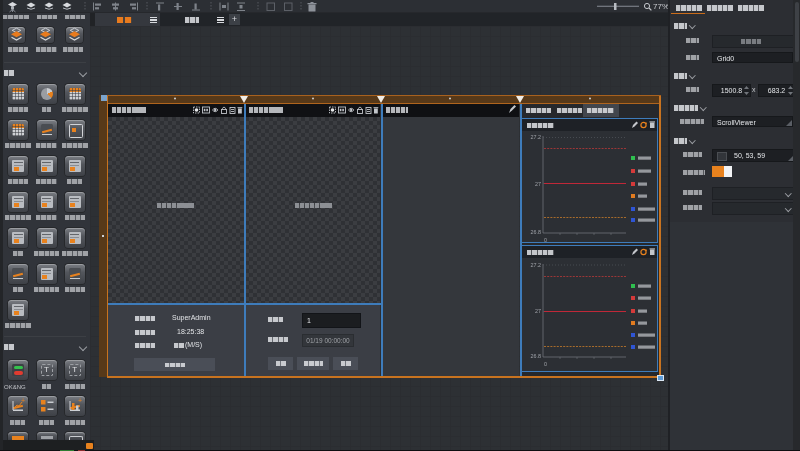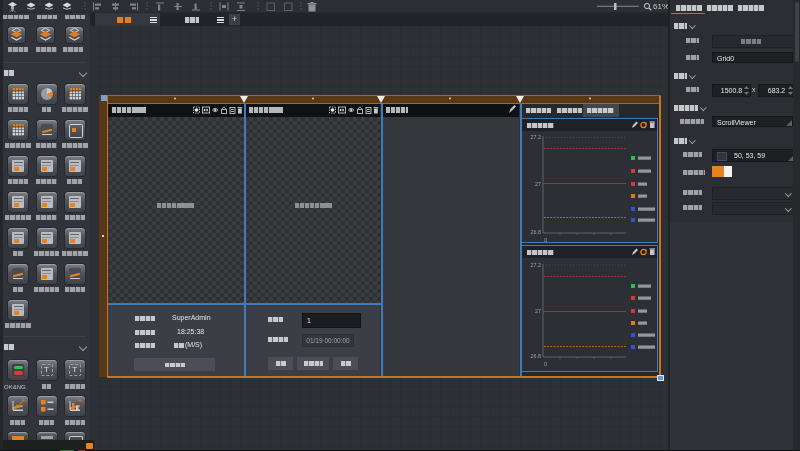--- a/index.html
+++ b/index.html
@@ -107,21 +107,21 @@
       <rect x="308.5" y="4.5" width="7" height="7" rx="0.5"></rect>
         <rect x="307.5" y="3" width="9" height="1.3"></rect>
         <rect x="310.5" y="2" width="3" height="1.2"></rect>
     </g>
 
     <rect x="597" y="5.7" width="42" height="1.2" fill="#787d84"></rect>
     <rect x="614" y="3" width="2.5" height="7" fill="#b8bcc2"></rect>
     <circle cx="647" cy="6" r="2.6" stroke="#c3c6cb" fill="none"></circle>
       <line x1="649" y1="8" x2="651.4" y2="10.4" stroke="#c3c6cb" stroke-width="1.2"></line>
   </svg>
-  <div class="abs" style="left:653px;top:2px;font-size:8px;color:#c9cbd0;">61%</div>
+  <div class="abs" style="left:653px;top:2px;font-size:8px;color:#c9cbd0;">77%</div>
 </div>
 <div id="toolbox" class="abs">
 
 <div class="zh" style="left:3px;top:1.5px;width:25.7px"></div>
 <div class="zh" style="left:36.5px;top:1.5px;width:20.4px"></div>
 <div class="zh" style="left:64.5px;top:1.5px;width:20.4px"></div>
 
 <div class="ib" style="left:8px;top:14px;width:17px;height:16px">
   <svg width="17" height="16">
         <path d="M8.5 1.2 L12.8 3.4 L8.5 5.6 L4.2 3.4 Z" fill="none" stroke="#d4d7db" stroke-width="0.9"></path>

